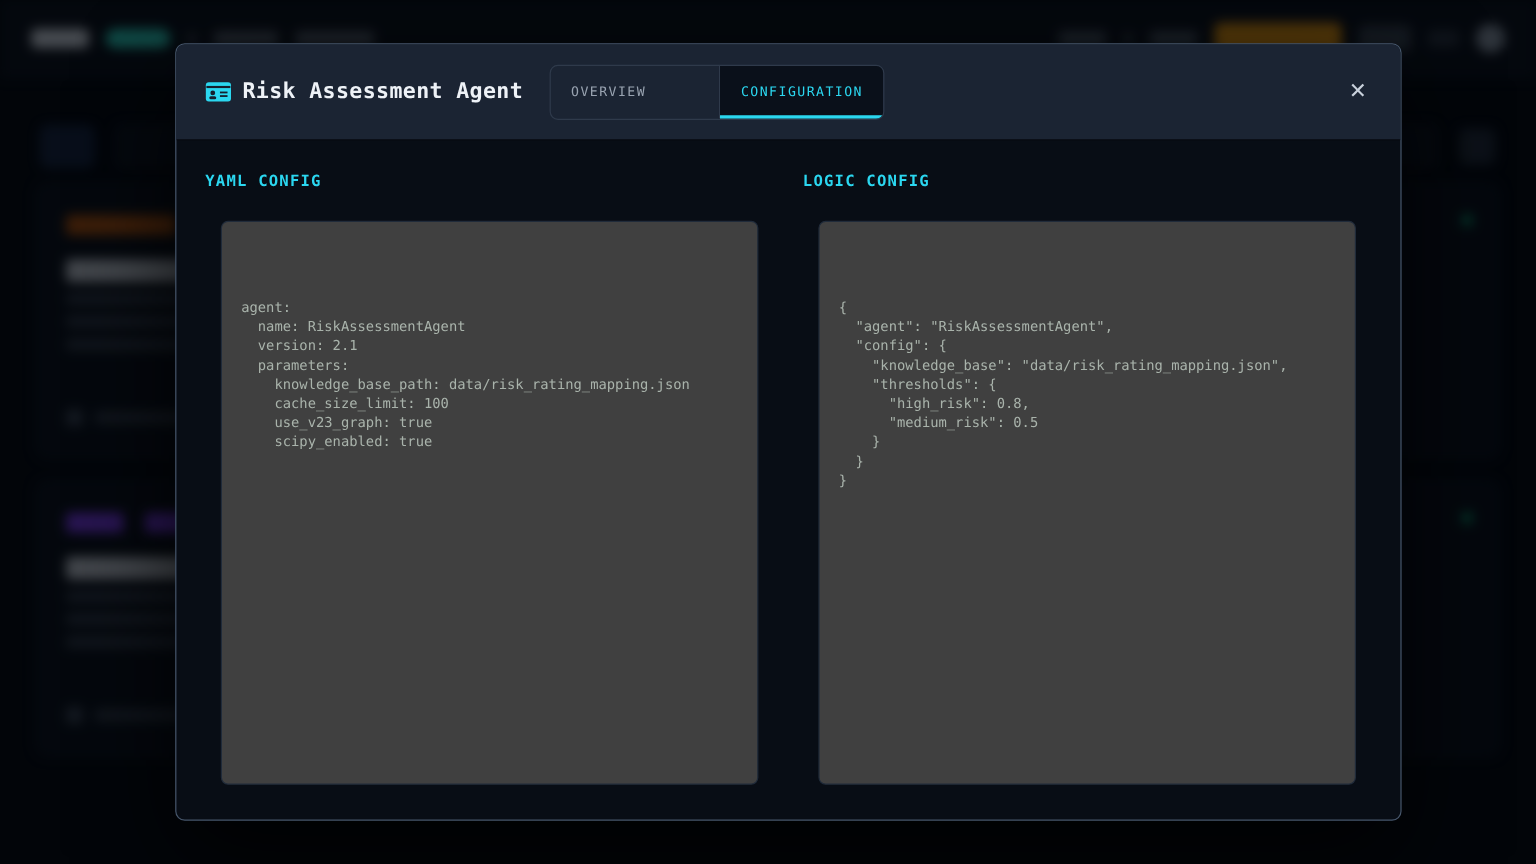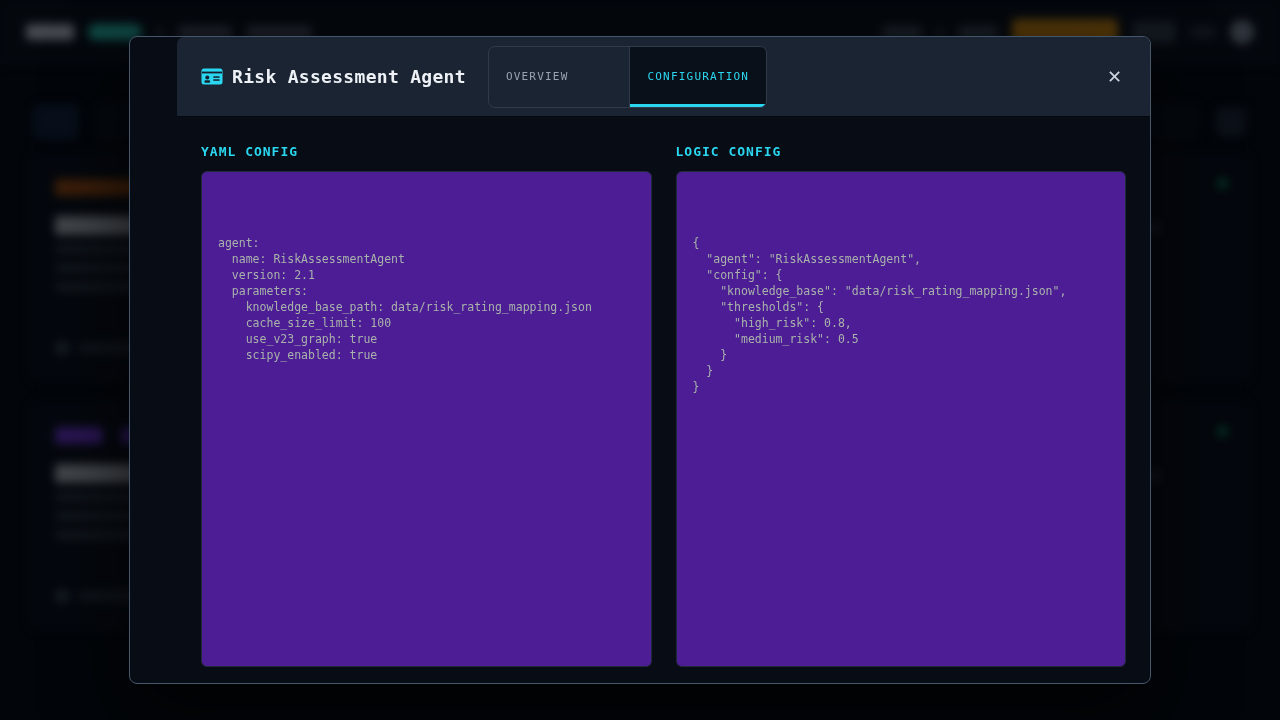--- a/index.html
+++ b/index.html
@@ -60,44 +60,44 @@
   .foot-bar { width: 130px; height: 10px; background: #323b47; border-radius: 3px; }
   .status-dot { position: absolute; top: 26px; right: 22px; width: 9px; height: 9px; border-radius: 50%; background: #10b981; }
 
   .dim-overlay {
     position: absolute; inset: 0;
     background: rgba(2, 5, 9, 0.68);
   }
 
   
   .modal {
-    position: absolute; left: 129px; top: 36px;
+    position: absolute; left: 146px; top: 36px;
     width: 1022px; height: 648px;
     background: #080d15;
     border: 1px solid #46566b;
     border-radius: 8px;
     box-shadow: 0 30px 80px rgba(0,0,0,0.75);
-    display: flex; flex-direction: column; padding-left: 47px;
+    display: flex; flex-direction: column;
   }
   .modal-header {
     height: 80px; flex: 0 0 80px;
     background: #1b2433;
     border-bottom: 1px solid #05080d;
     border-radius: 7px 7px 0 0;
     display: flex; align-items: center;
     padding: 0 24px;
   }
   .title-group { display: flex; align-items: center; gap: 9px; }
   .modal-title {
     font-size: 18px; font-weight: bold; color: #eef2f7;
     letter-spacing: 0.3px; white-space: nowrap;
   }
   .tabs {
     display: flex; align-items: stretch;
-    height: 62px; margin-left: 22px;
+    height: 46px; margin-left: 22px;
     border: 1px solid #2f3a4b; border-radius: 7px;
     overflow: hidden; background: transparent;
   }
   .tab {
     display: flex; align-items: center;
     padding: 0 17px; cursor: pointer;
     font-size: 11px; letter-spacing: 1.2px;
     color: #99a3b1; white-space: nowrap;
     border: none; background: none;
     font-family: "DejaVu Sans Mono", monospace;
@@ -118,22 +118,22 @@
   .modal-body {
     flex: 1; display: flex; gap: 24px;
     padding: 27px 24px 16px;
   }
   .config-panel { flex: 1; display: flex; flex-direction: column; min-width: 0; }
   .panel-title {
     font-size: 13px; font-weight: bold; color: #2bd7f0;
     letter-spacing: 1px; margin-bottom: 12px;
   }
   .codebox {
-    flex: 1; margin: 0;
-    background: #4c1d95;
+    flex: 1; margin: 13px;
+    background: #404040;
     border: 1px solid #202b3a;
     border-radius: 6px;
     padding: 63px 16px 16px;
     font-family: "DejaVu Sans Mono", monospace;
     font-size: 11.5px; line-height: 16px;
     color: #a9b3ab;
     white-space: pre; overflow: hidden;
   }
 </style>
 </head>

